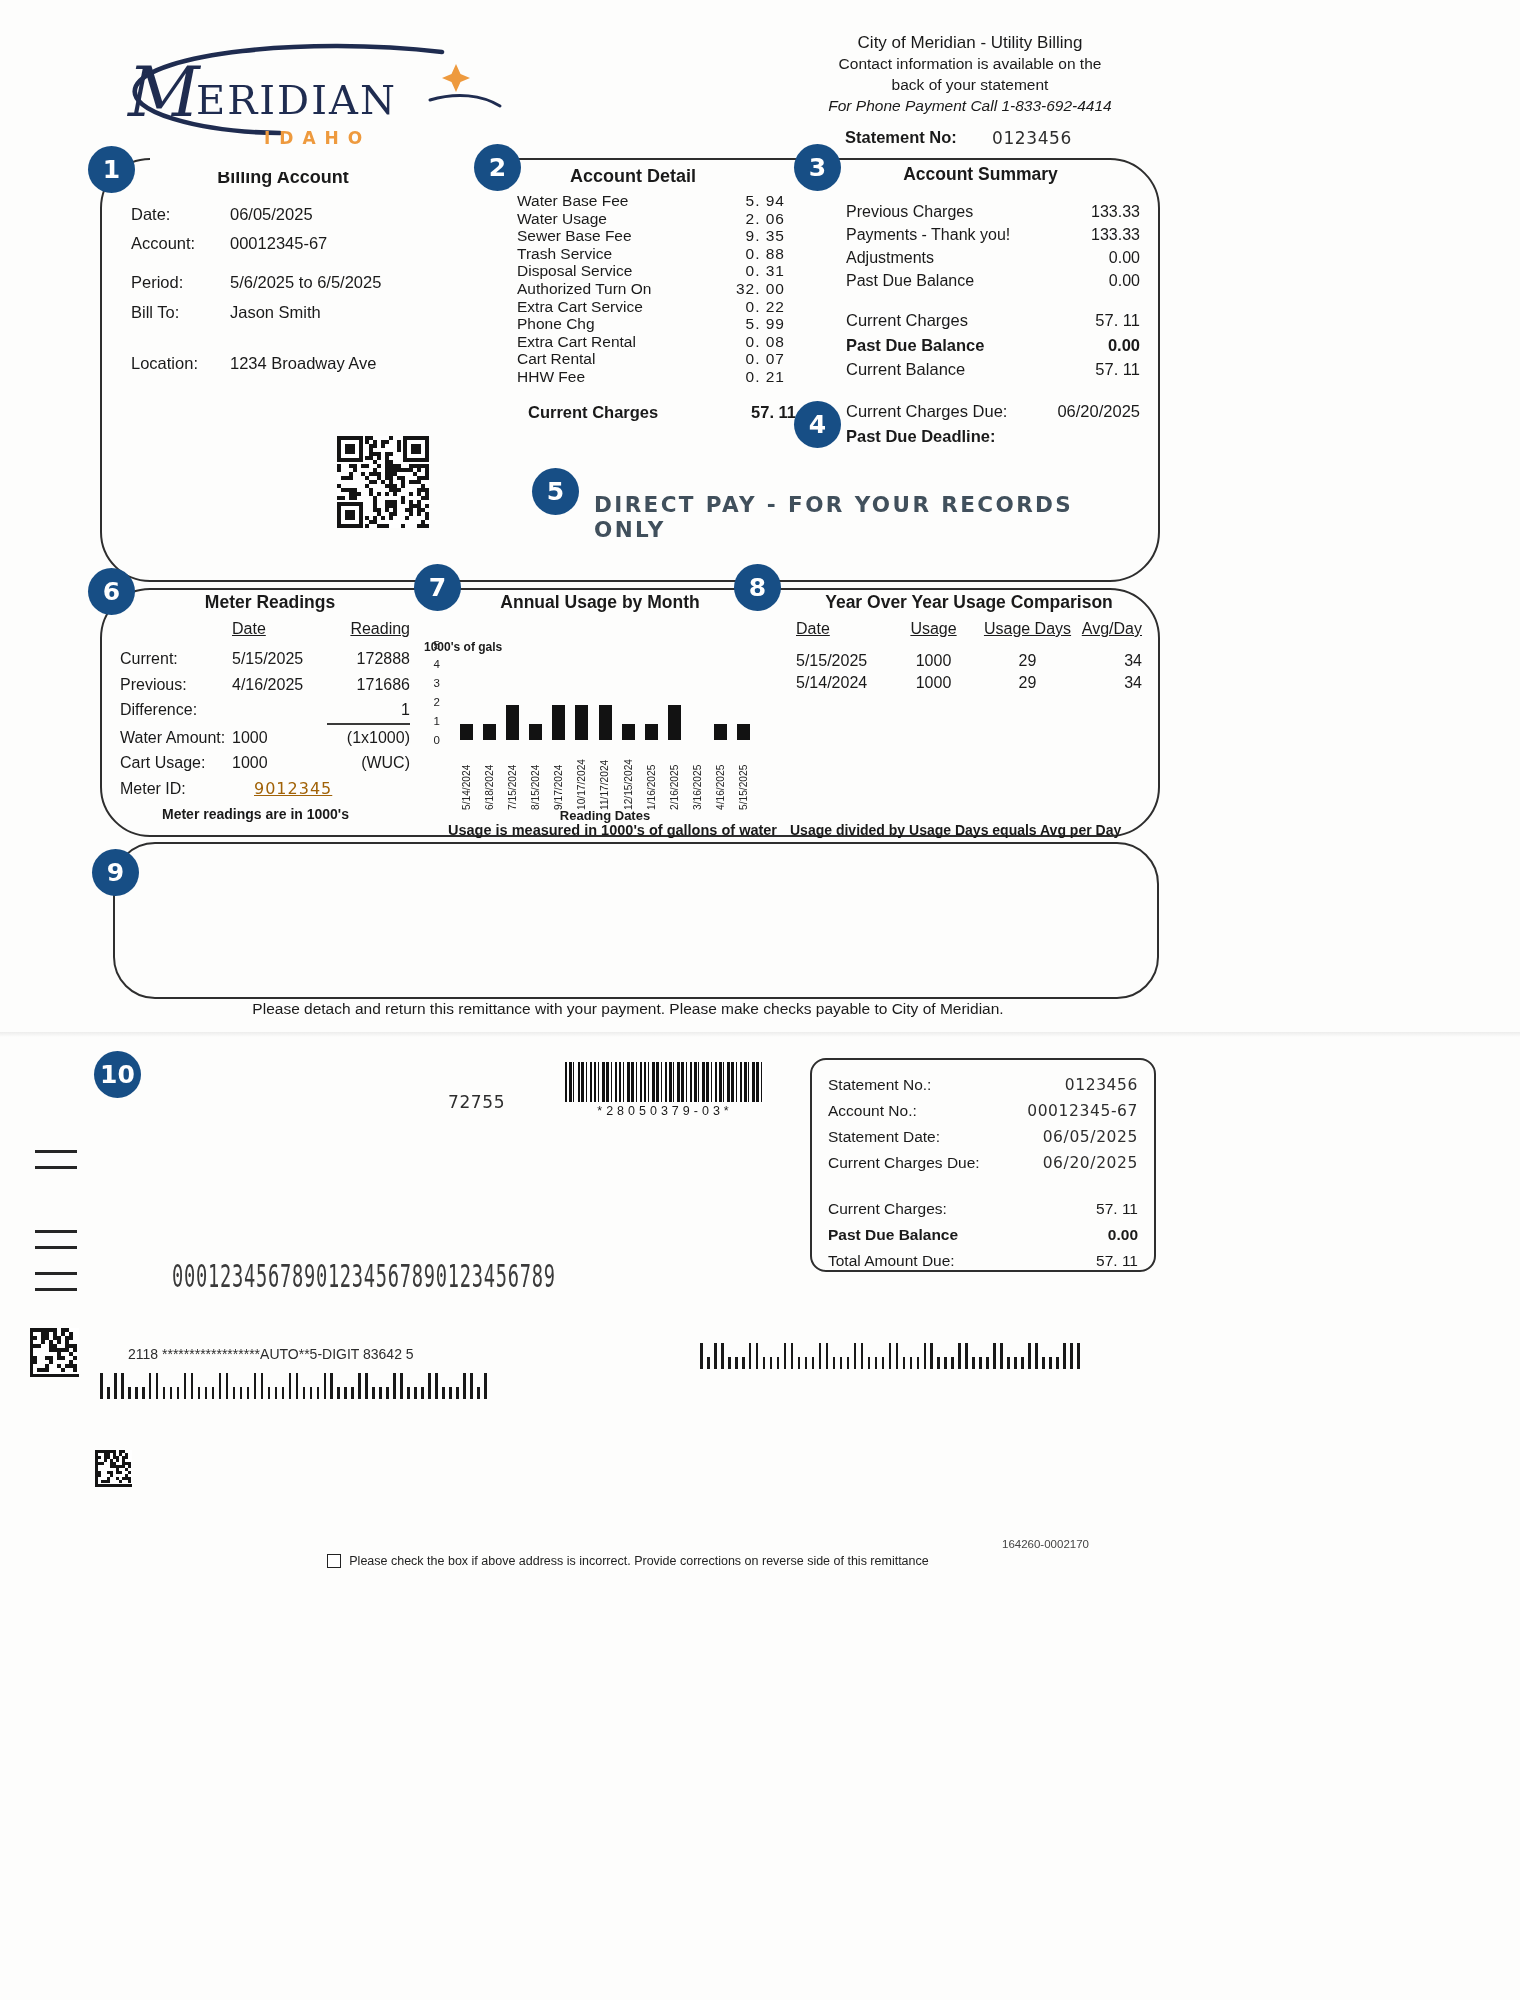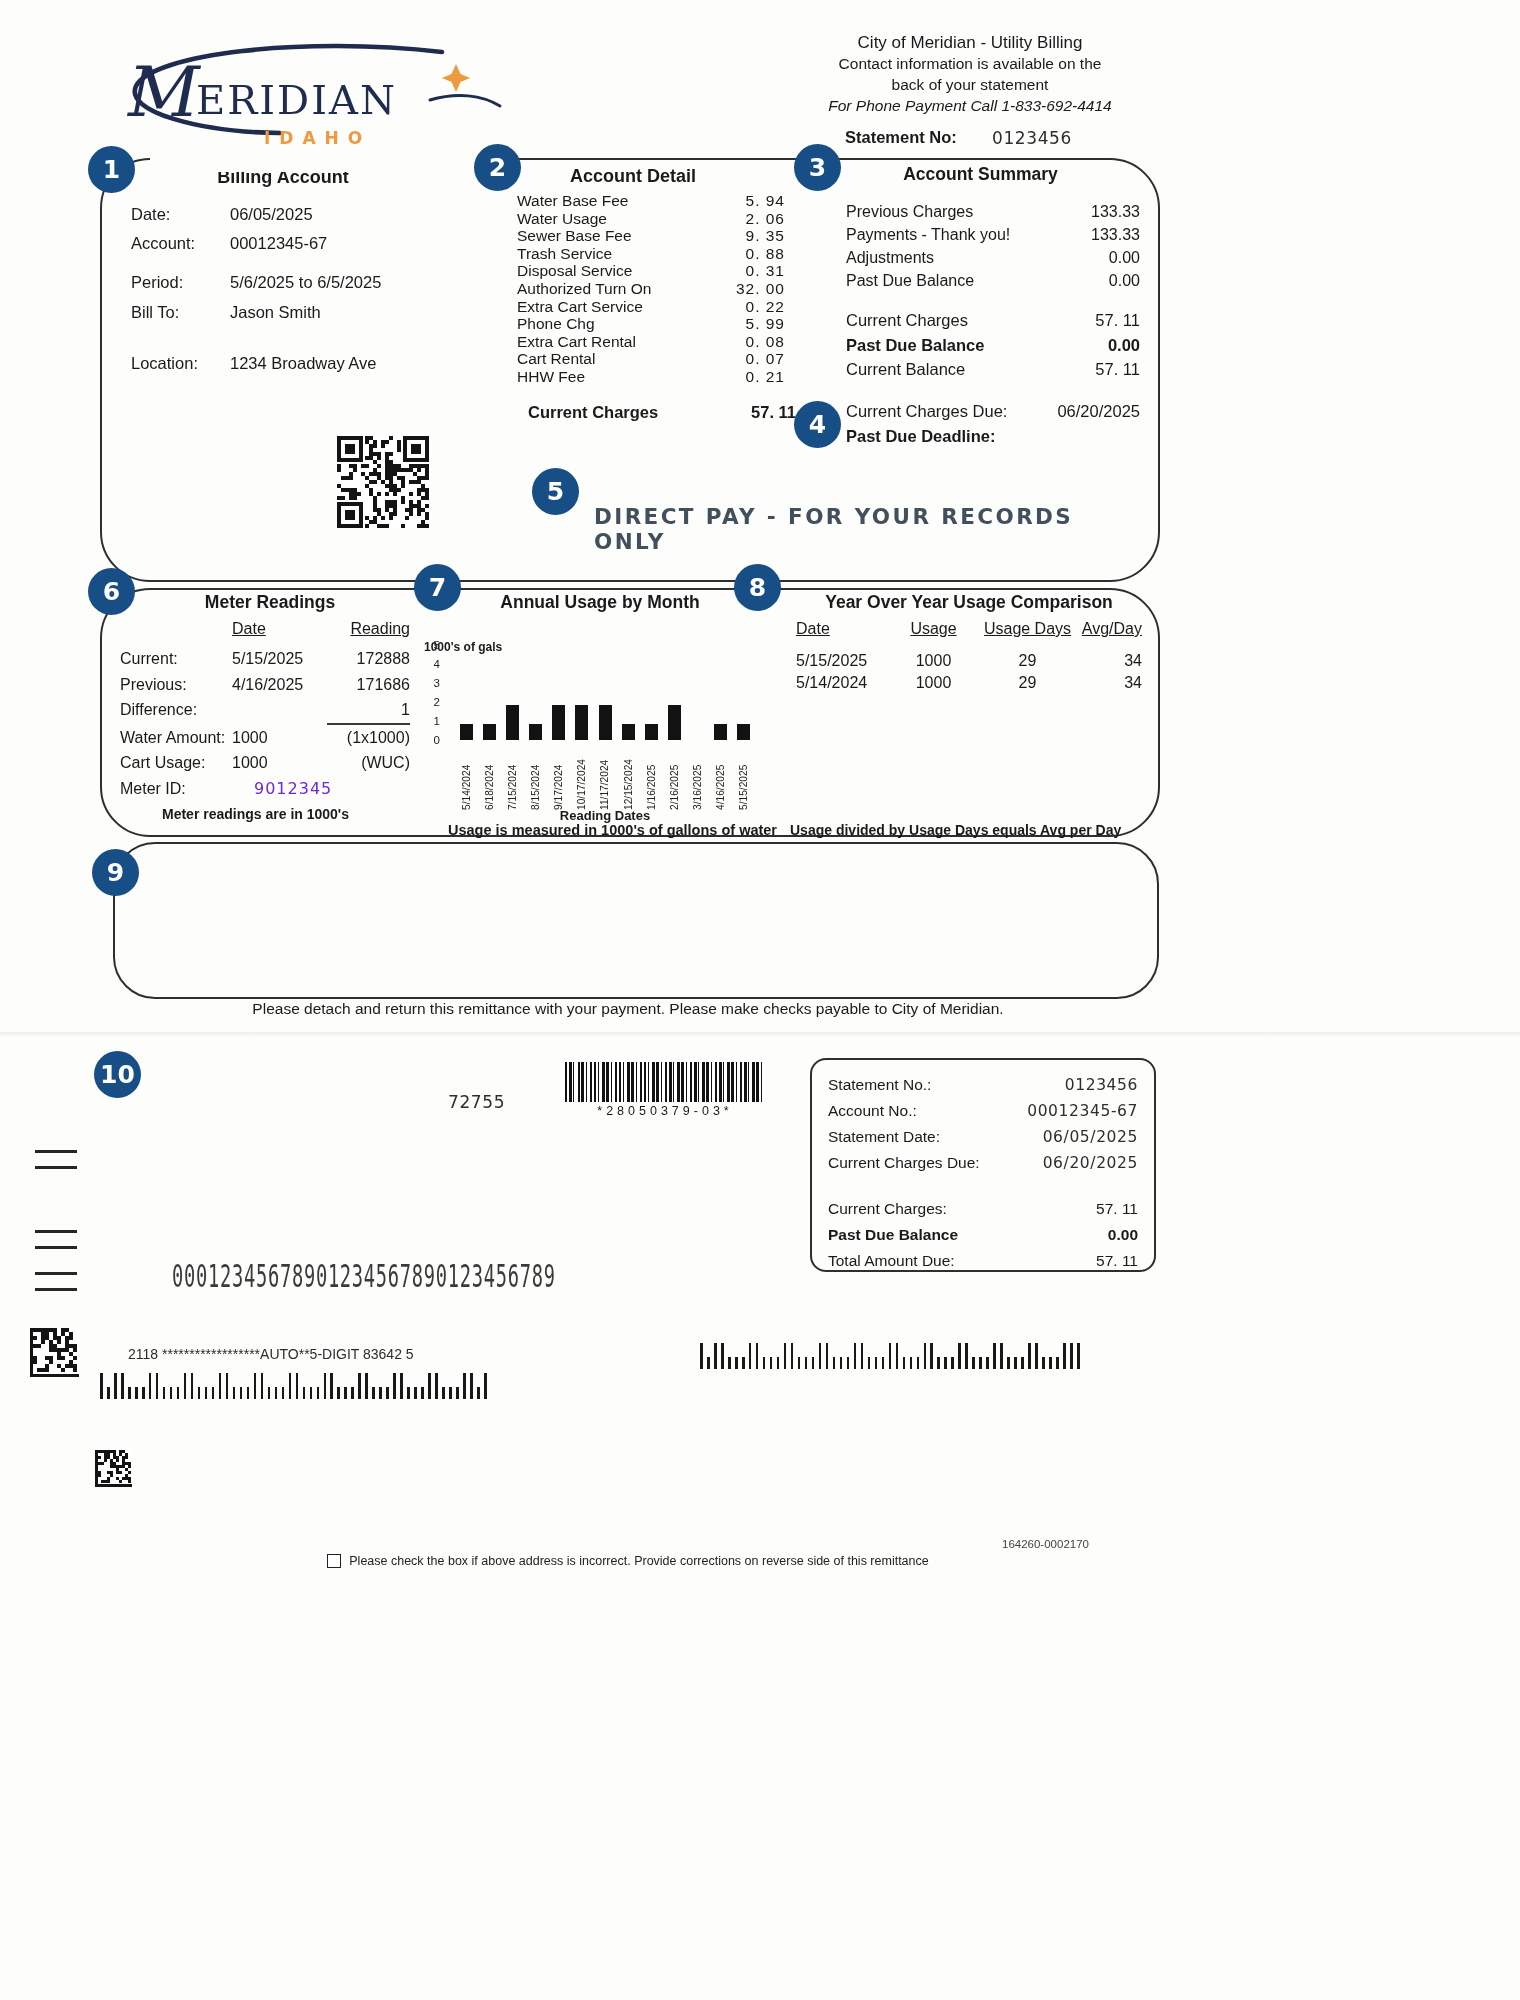--- a/index.html
+++ b/index.html
@@ -48,35 +48,35 @@
   .ad-total{left:528px;top:403px;width:268px;display:flex;justify-content:space-between;
             font-weight:bold;font-size:16.5px;}
   
   .as-title{left:878px;top:164px;width:205px;font-size:17.5px;}
   .sm-rows{position:absolute;width:294px;font-size:16px;}
   .sm-row{display:flex;justify-content:space-between;}
   #sm-g1{left:846px;top:200px;line-height:23px;}
   #sm-g2{left:846px;top:308px;line-height:24.5px;font-size:16.5px;}
   #sm-due{left:846px;top:399px;line-height:25px;font-size:16.5px;}
   
-  .direct-pay{left:594px;top:504px;width:530px;font-size:21.5px;font-weight:600;
+  .direct-pay{left:594px;top:492px;width:530px;font-size:21.5px;font-weight:600;
               letter-spacing:2.4px;color:#41505c;font-family:"DejaVu Sans",sans-serif;}
   
   .mr-title{left:150px;top:592px;width:240px;font-size:17.5px;}
   .mr-head{left:120px;top:620px;width:290px;display:flex;font-size:16px;}
   .mr-head .h1{min-width:112px;}
   .mr-head .h2{width:95px;text-align:left;text-decoration:underline;}
   .mr-head .h3{width:83px;text-align:right;text-decoration:underline;}
   .mr-rows{left:120px;top:646px;width:290px;font-size:16px;}
   .mr-row{display:flex;line-height:25.6px;}
   .mr-row .mr-lbl{min-width:112px;}
   .mr-row .mr-date{width:95px;}
   .mr-row .mr-val{width:83px;text-align:right;}
   .mr-rows .mr-row:nth-child(3) .mr-val{border-bottom:2px solid #3a3a3a;}
-  .mr-rows .mr-row:nth-child(6) .mr-date{font-family:"DejaVu Sans",sans-serif;letter-spacing:1px;color:#6d28d9;padding-left:22px;}
+  .mr-rows .mr-row:nth-child(6) .mr-date{font-family:"DejaVu Sans",sans-serif;letter-spacing:1px;color:#a16207;padding-left:22px;text-decoration:underline;}
   .note{position:absolute;font-weight:bold;font-size:14px;}
   
   .ch-title{left:445px;top:592px;width:310px;font-size:17.5px;}
   .ch-units{left:424px;top:640px;font-weight:bold;font-size:12px;}
   #yaxis{left:416px;top:639px;width:24px;height:107px;display:flex;flex-direction:column;
          justify-content:space-between;align-items:flex-end;font-size:11.5px;color:#222;}
   #bars{left:455px;top:645px;width:300px;height:95px;display:flex;align-items:flex-end;}
   .bar-slot{flex:1;display:flex;justify-content:center;align-items:flex-end;height:100%;}
   .bar{width:13px;background:#121212;}
   #xlabels{left:455px;top:645px;width:300px;height:185px;}

